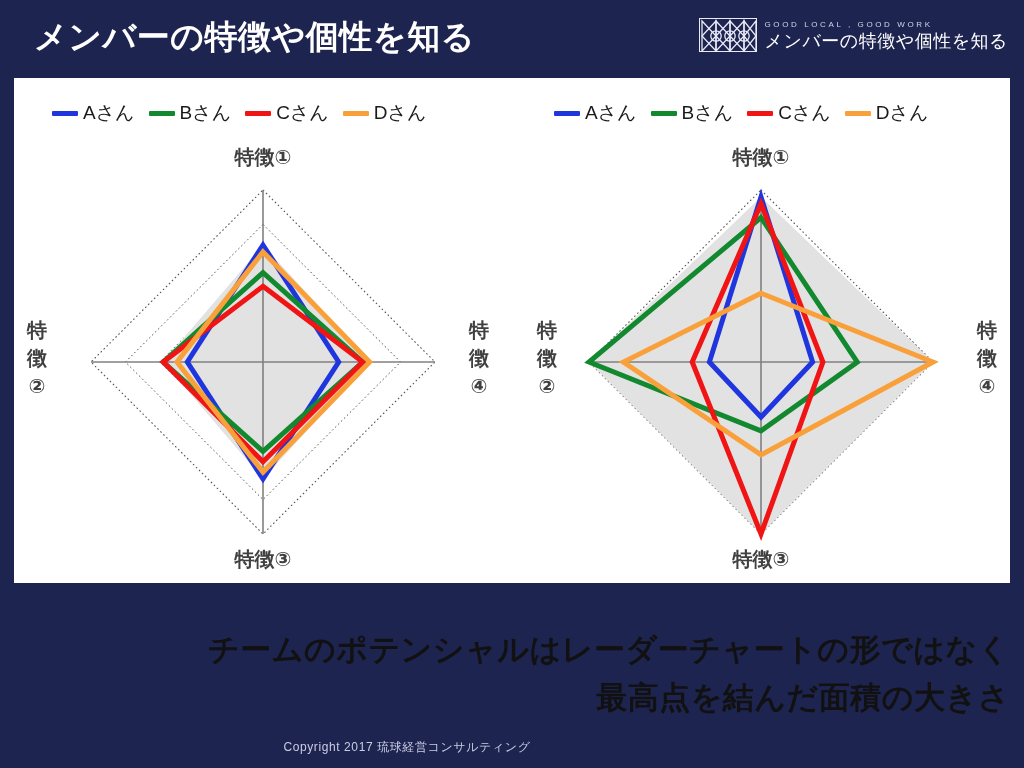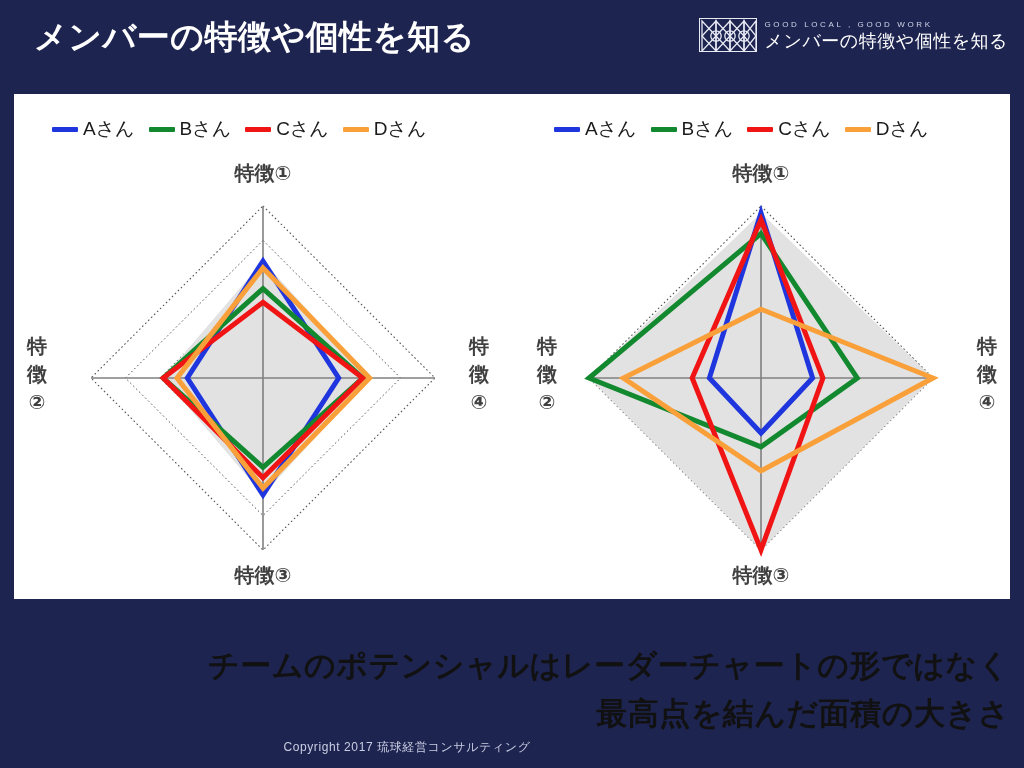--- a/index.html
+++ b/index.html
@@ -46,21 +46,21 @@
     white-space:nowrap; line-height:11px;
   }
   #logo-name {
     font-size:18px; color:#ffffff; letter-spacing:0.5px;
     white-space:nowrap; line-height:22px;
   }
 
   
   #panel {
     position:absolute;
-    left:14px; top:94px;
+    left:14px; top:78px;
     width:996px; height:505px;
     background:#ffffff;
   }
 
   
   .legend {
     position:absolute; top:22px;
     display:flex; align-items:center;
     gap:0px;
   }

